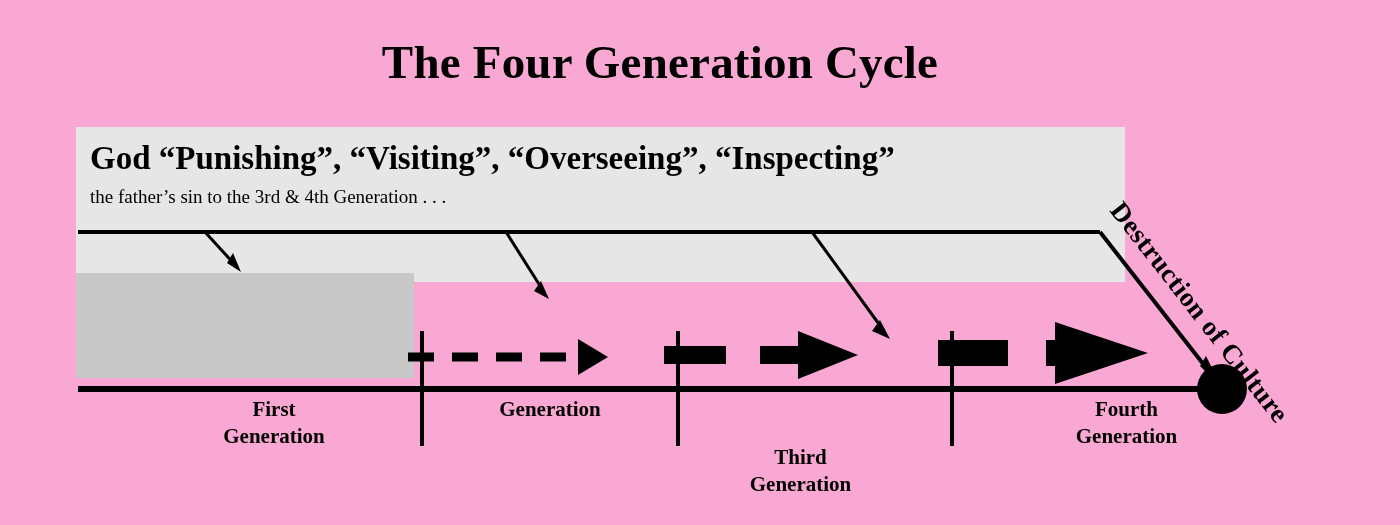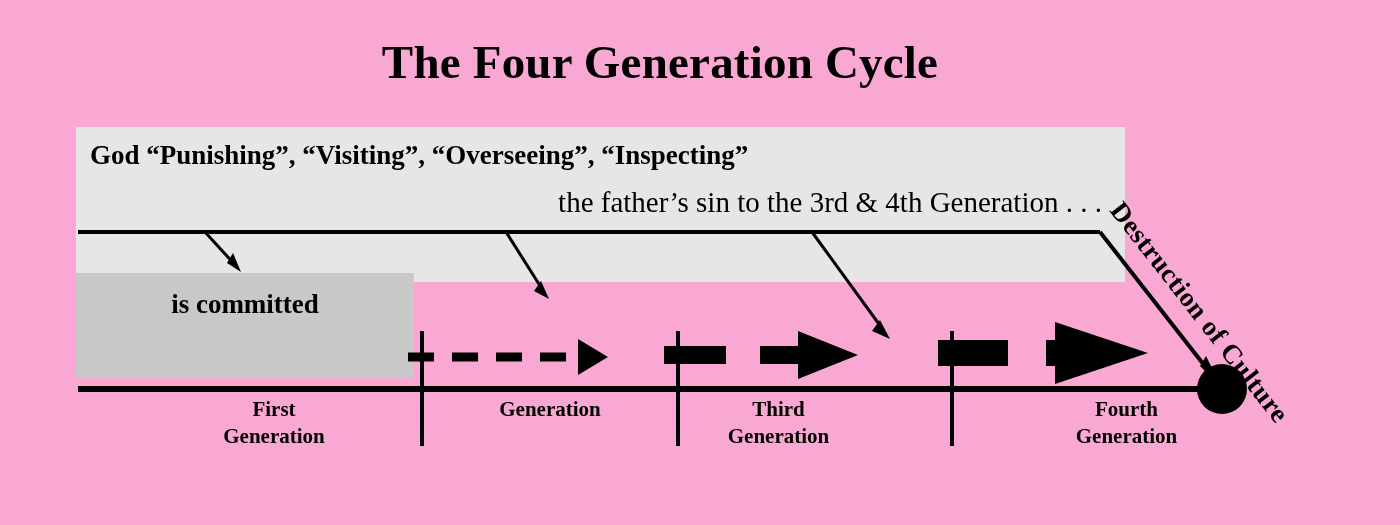--- a/index.html
+++ b/index.html
@@ -38,32 +38,31 @@
     top: 127px;
     width: 1049px;
     height: 155px;
     background: #e6e6e6;
   }
   #banner-line1 {
     position: absolute;
     left: 90px;
     top: 140px;
     width: 1020px;
-    font-size: 27px;
+    font-size: 33px;
     font-weight: bold;
     line-height: 1.15;
     white-space: nowrap;
   }
   #banner-line2 {
     position: absolute;
     left: 90px;
     top: 186px;
     width: 1012px;
-    text-align: right;
-    font-size: 29px;
+    font-size: 19px;
     font-weight: normal;
     line-height: 1.15;
     white-space: nowrap;
   }
 
   
   #sin-box {
     position: absolute;
     left: 76px;
     top: 273px;
@@ -123,31 +122,30 @@
 
   <div id="title">The Four Generation Cycle</div>
 
   <div id="banner-bg"></div>
 
   <div id="banner-line1">God “Punishing”, “Visiting”, “Overseeing”, “Inspecting”</div>
   <div id="banner-line2">the father’s sin to the 3rd &amp; 4th Generation . . .</div>
 
   <div id="sin-box"></div>
   <div id="sin-box-text">
-    <div>is committed</div>
   </div>
 
   <div class="gen-label" style="left:124px; width:300px;">
     <div>First</div>
     <div>Generation</div>
   </div>
   <div class="gen-label" style="left:405px; width:290px;">
     <div>Generation</div>
   </div>
-  <div class="gen-label" style="left:636px; width:285px;">
+  <div class="gen-label" style="left:658px; width:285px;margin-top:48px;">
     <div>Third</div>
     <div>Generation</div>
   </div>
   <div class="gen-label" style="left:984px; width:285px;">
     <div>Fourth</div>
     <div>Generation</div>
   </div>
 
   <div id="destruction">Destruction of Culture</div>
 

